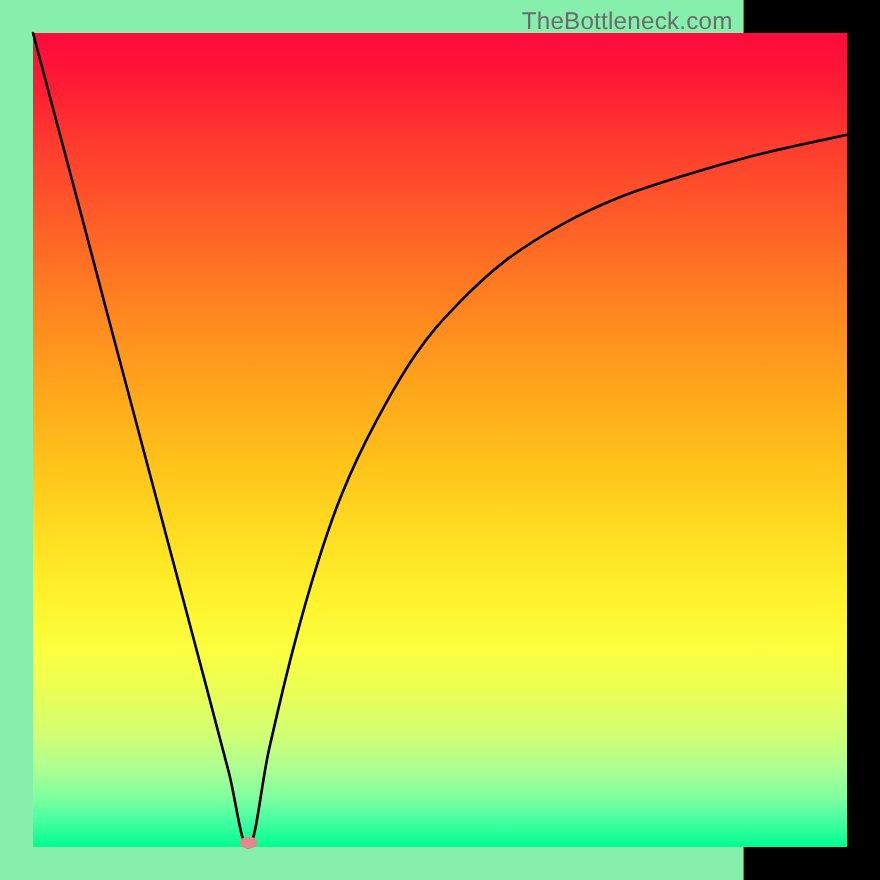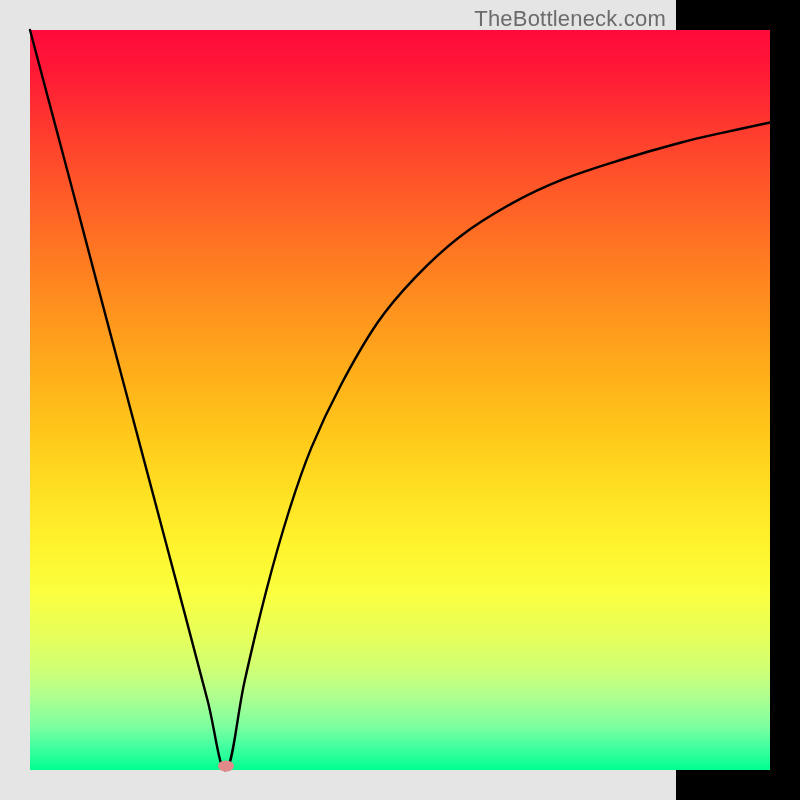--- a/index.html
+++ b/index.html
@@ -8,21 +8,21 @@
     width: 800px;
     height: 800px;
     background: #000;
     overflow: hidden;
     font-family: Arial, Helvetica, sans-serif;
   }
   .frame {
     position: relative;
     width: 676px;
     height: 800px;
-    background: #e5e5e5;
+    background: #86efac;
   }
   .plot {
     position: absolute;
     left: 30px;
     top: 30px;
     width: 740px;
     height: 740px;
     background: linear-gradient(to bottom,
       #ff0a3c 0%,
       #ff1a35 6%,

